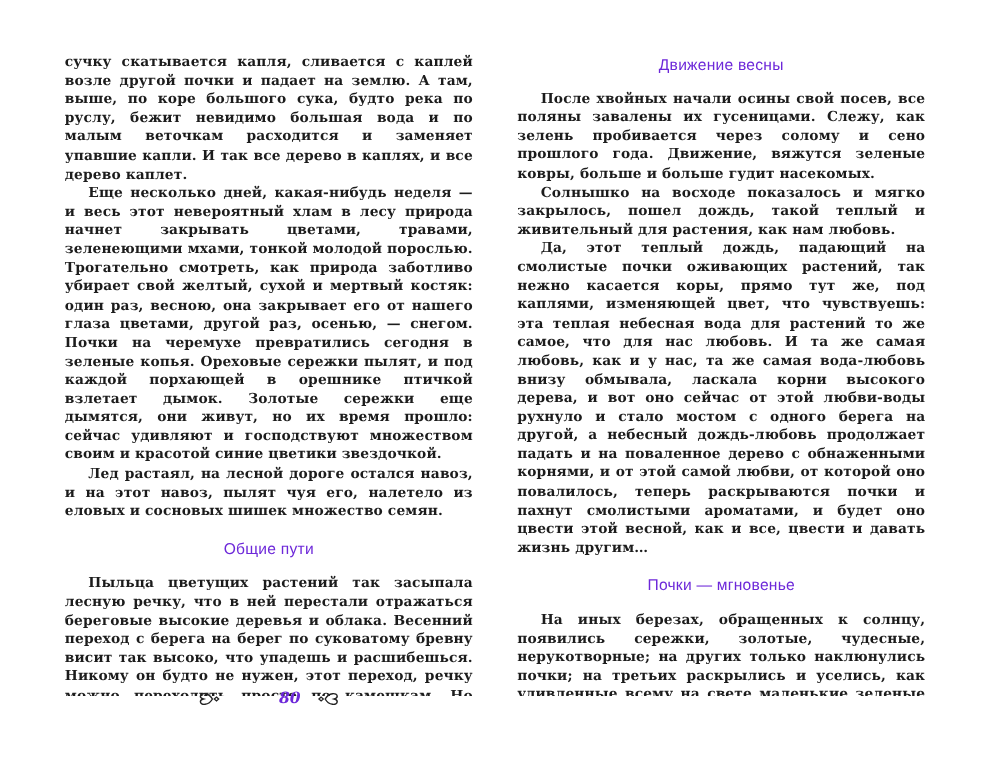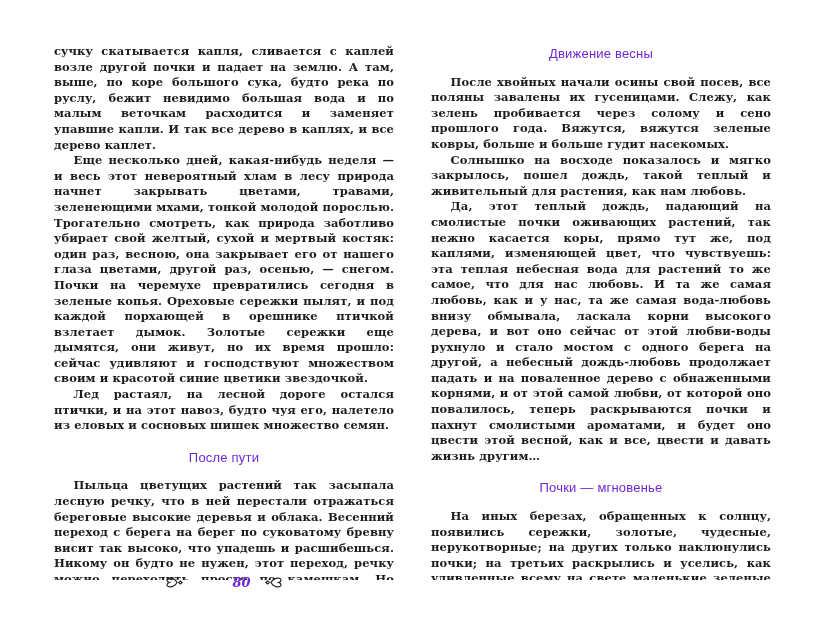--- a/index.html
+++ b/index.html
@@ -87,22 +87,22 @@
 </style>
 </head>
 <body>
 
 <div class="spread">
 
   <section class="page page--left">
     <div class="page-body">
       <p class="para para--continuation">сучку скатывается капля, сливается с каплей возле другой почки и падает на землю. А там, выше, по коре большого сука, будто река по руслу, бежит невидимо большая вода и по малым веточкам расходится и заменяет упавшие капли. И так все дерево в каплях, и все дерево каплет.</p>
       <p class="para">Еще несколько дней, какая-нибудь неделя — и весь этот невероятный хлам в лесу природа начнет закрывать цветами, травами, зеленеющими мхами, тонкой молодой порослью. Трогательно смотреть, как природа заботливо убирает свой желтый, сухой и мертвый костяк: один раз, весною, она закрывает его от нашего глаза цветами, другой раз, осенью, — снегом. Почки на черемухе превратились сегодня в зеленые копья. Ореховые сережки пылят, и под каждой порхающей в орешнике птичкой взлетает дымок. Золотые сережки еще дымятся, они живут, но их время прошло: сейчас удивляют и господствуют множеством своим и красотой синие цветики звездочкой.</p>
-      <p class="para">Лед растаял, на лесной дороге остался птички, и на этот навоз, будто чуя его, налетело из еловых и сосновых шишек множество семян.</p>
-      <h2 class="heading">После пути</h2>
+      <p class="para">Лед растаял, на лесной дороге остался навоз, и на этот навоз, пылят чуя его, налетело из еловых и сосновых шишек множество семян.</p>
+      <h2 class="heading">Общие пути</h2>
       <p class="para">Пыльца цветущих растений так засыпала лесную речку, что в ней перестали отражаться береговые высокие деревья и облака. Весенний переход с берега на берег по суковатому бревну висит так высоко, что упадешь и расшибешься. Никому он будто не нужен, этот переход, речку можно переходить просто по камешкам. Но белке он пригодился: она идет по бревну и во рту несет что-то длинное. Остановится, поработает над этим длинным, может быть, поест, — и дальше.</p>
     </div>
     <footer class="page-footer">
       <span class="orn orn--left">
         <svg width="20" height="13" viewBox="0 0 20 13">
           <path d="M13,6.5 C10,1 3,1 3,4.2 C3,5.3 4,6.1 5.5,6.5 C4,6.9 3,7.7 3,8.8 C3,12 10,12 13,6.5 Z" fill="none" stroke="#222222" stroke-width="1.2"></path>
           <path d="M16.4,4.9 L18.2,6.5 L16.4,8.1 L14.6,6.5 Z" fill="none" stroke="#222222" stroke-width="1.1"></path>
         </svg>
       </span>
       <span class="page-num">80</span>
@@ -111,21 +111,21 @@
           <path d="M13,6.5 C10,1 3,1 3,4.2 C3,5.3 4,6.1 5.5,6.5 C4,6.9 3,7.7 3,8.8 C3,12 10,12 13,6.5 Z" fill="none" stroke="#222222" stroke-width="1.2"></path>
           <path d="M16.4,4.9 L18.2,6.5 L16.4,8.1 L14.6,6.5 Z" fill="none" stroke="#222222" stroke-width="1.1"></path>
         </svg>
       </span>
     </footer>
   </section>
 
   <section class="page page--right">
     <div class="page-body">
       <h2 class="heading">Движение весны</h2>
-      <p class="para">После хвойных начали осины свой посев, все поляны завалены их гусеницами. Слежу, как зелень пробивается через солому и сено прошлого года. Вяжутся, вяжутся зеленые ковры, больше и больше гудит насекомых.</p>
+      <p class="para">После хвойных начали осины свой посев, все поляны завалены их гусеницами. Слежу, как зелень пробивается через солому и сено прошлого года. Движение, вяжутся зеленые ковры, больше и больше гудит насекомых.</p>
       <p class="para">Солнышко на восходе показалось и мягко закрылось, пошел дождь, такой теплый и живительный для растения, как нам любовь.</p>
       <p class="para">Да, этот теплый дождь, падающий на смолистые почки оживающих растений, так нежно касается коры, прямо тут же, под каплями, изменяющей цвет, что чувствуешь: эта теплая небесная вода для растений то же самое, что для нас любовь. И та же самая любовь, как и у нас, та же самая вода-любовь внизу обмывала, ласкала корни высокого дерева, и вот оно сейчас от этой любви-воды рухнуло и стало мостом с одного берега на другой, а небесный дождь-любовь продолжает падать и на поваленное дерево с обнаженными корнями, и от этой самой любви, от которой оно повалилось, теперь раскрываются почки и пахнут смолистыми ароматами, и будет оно цвести этой весной, как и все, цвести и давать жизнь другим…</p>
       <h2 class="heading">Почки — мгновенье</h2>
       <p class="para">На иных березах, обращенных к солнцу, появились сережки, золотые, чудесные, нерукотворные; на других только наклюнулись почки; на третьих раскрылись и уселись, как удивленные всему на свете маленькие зеленые птички. Там, на тонких веточках, сидят, вот и там, и там… И все это нам, людям, не просто почки, а мгновенья: пропустим — не вернутся,</p>
     </div>
   </section>
 
 </div>
 
 </body></html>

